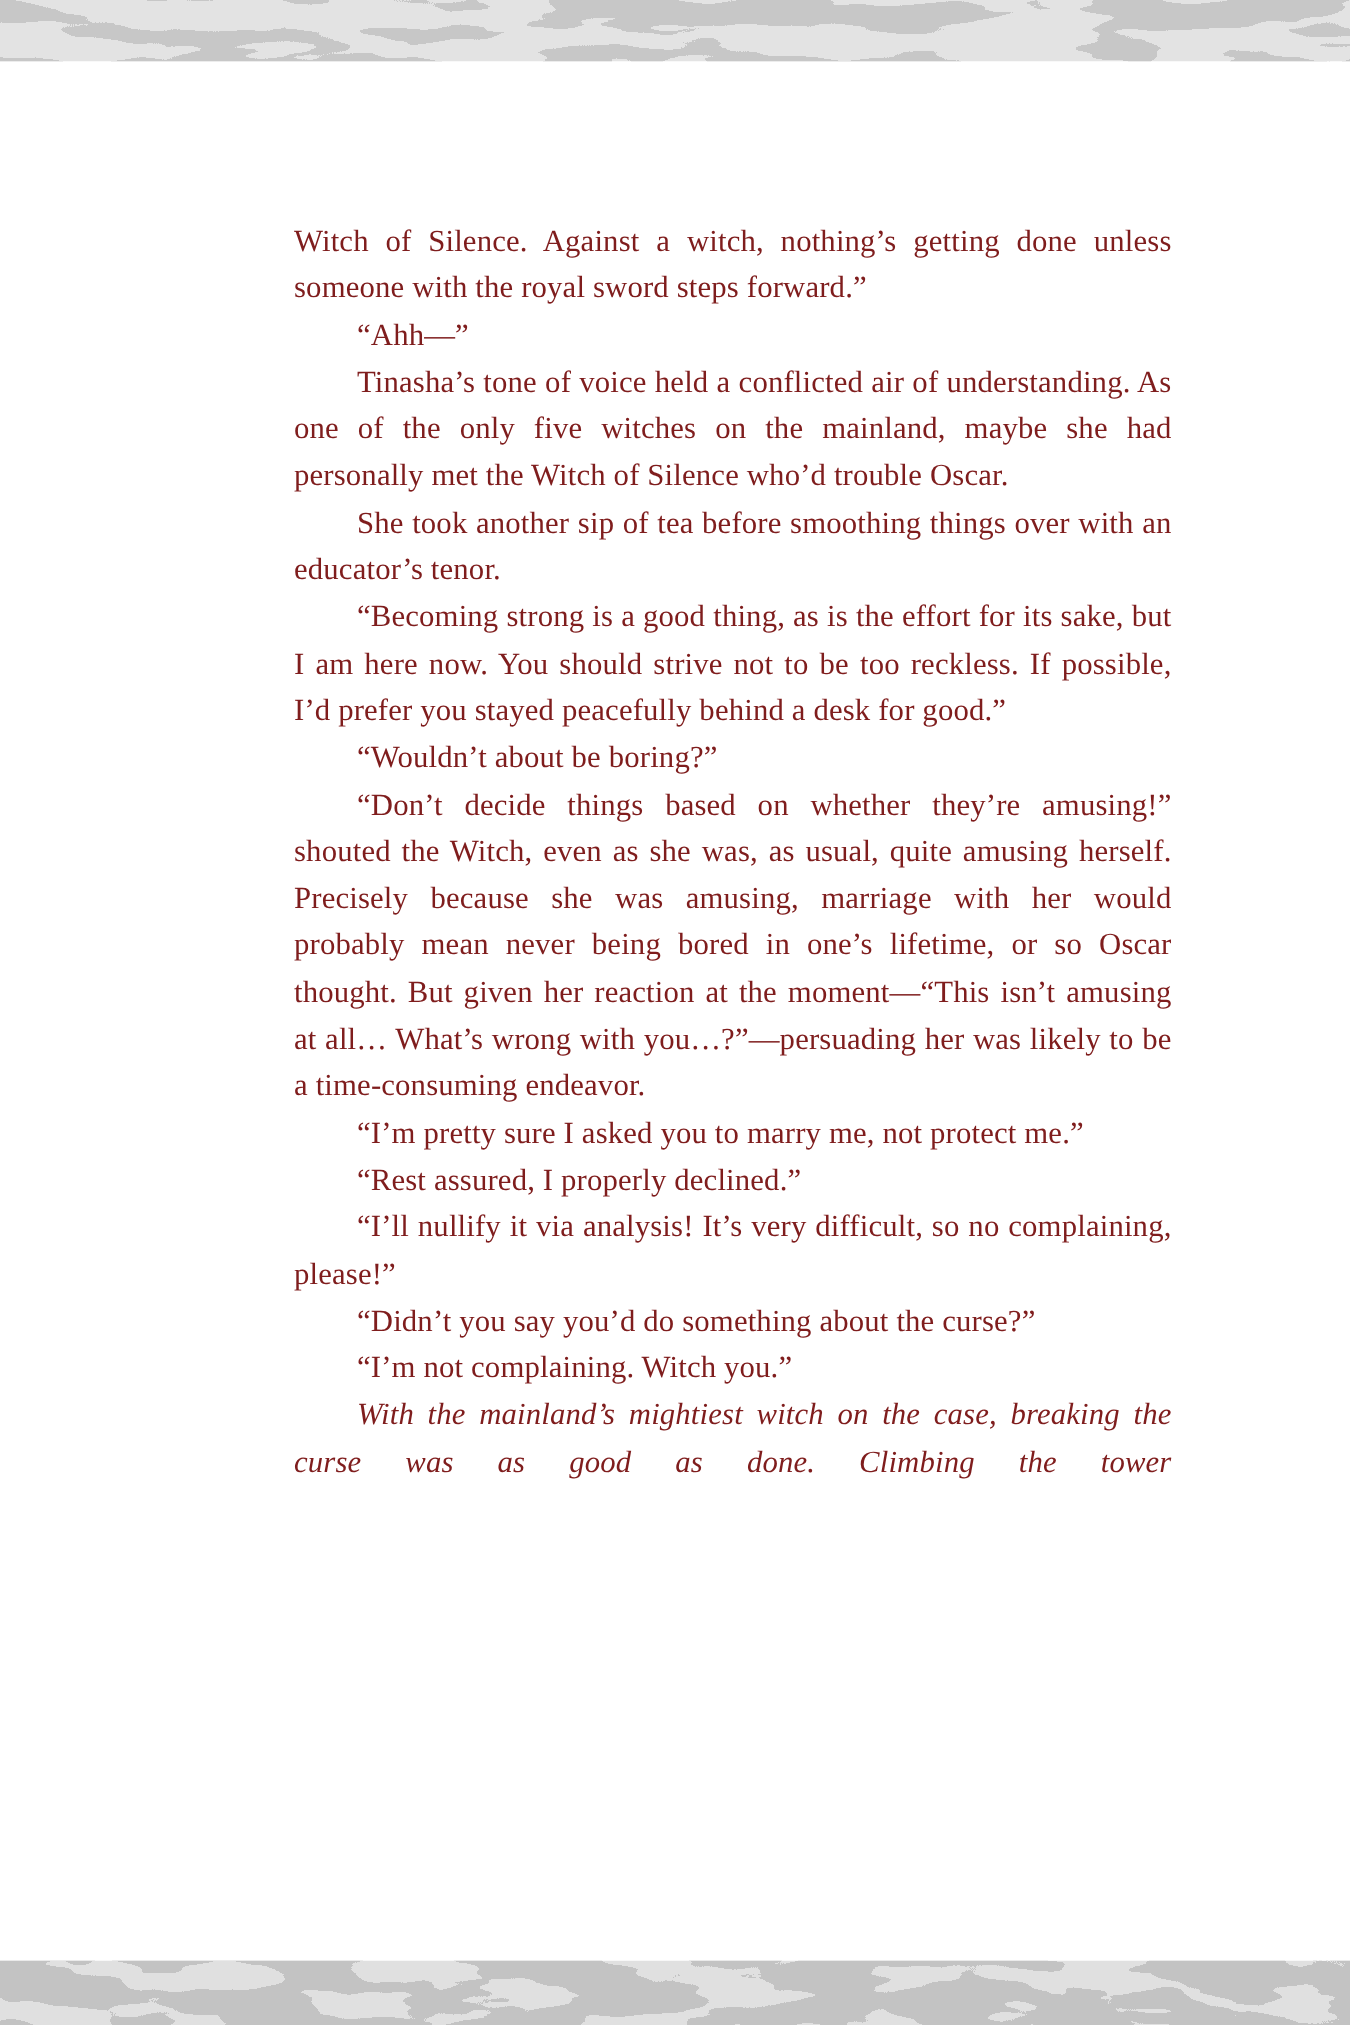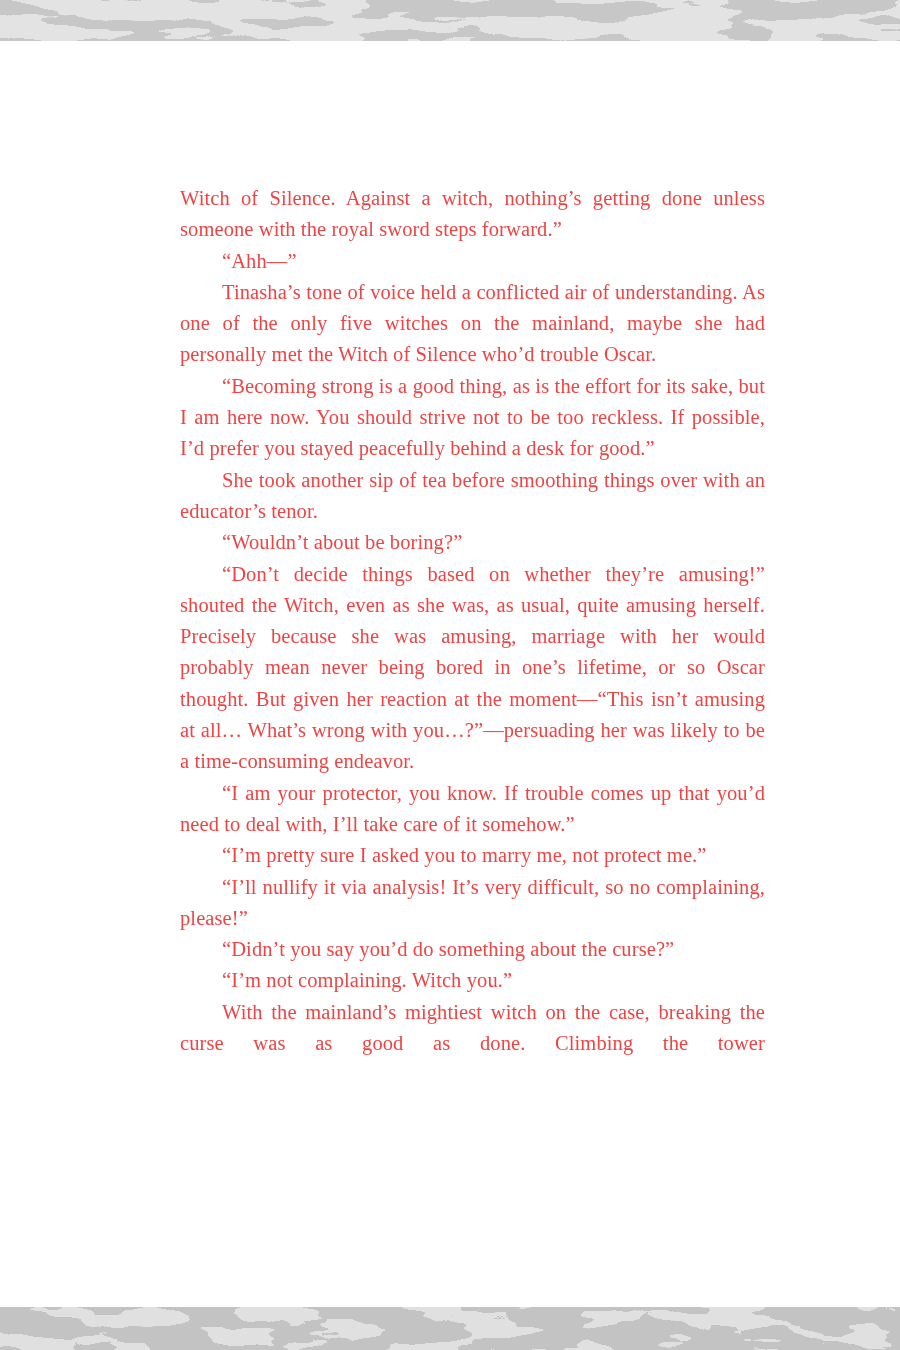--- a/index.html
+++ b/index.html
@@ -18,41 +18,41 @@
   .texture-bar {
     position: absolute;
     left: 0;
     width: 900px;
     line-height: 0;
   }
   .texture-top { top: 0; height: 41px; }
   .texture-bottom { bottom: 0; height: 43px; }
   .text-block {
     position: absolute;
-    left: 180px;
+    left: 196px;
     top: 146px;
     width: 585px;
     font-size: 20.5px;
     line-height: 31.3px;
-    color: #ef4444;
+    color: #7f1d1d;
     text-align: justify;
     text-justify: inter-word;
     letter-spacing: 0.1px;
-    margin-top: 37px;
   }
   .text-block p {
     margin: 0;
     padding: 0;
     text-indent: 42px;
   }
   .text-block p.first {
     text-indent: 0;
   }
   .text-block p.cont {
     text-align-last: justify;
+    font-style: italic;
   }
 </style>
 </head>
 <body>
 
 <div class="page">
 
   <div class="texture-bar texture-top">
     <svg width="900" height="41" viewBox="0 0 900 41" preserveAspectRatio="none">
       <defs>
@@ -67,26 +67,26 @@
       </defs>
       <rect width="900" height="41" fill="#e3e3e3"></rect>
       <rect width="900" height="41" fill="#c7c7c7" filter="url(#grungeTop)"></rect>
     </svg>
   </div>
 
   <main class="text-block">
     <p class="first">Witch of Silence. Against a witch, nothing’s getting done unless someone with the royal sword steps forward.”</p>
     <p>“Ahh—”</p>
     <p>Tinasha’s tone of voice held a conflicted air of understanding. As one of the only five witches on the mainland, maybe she had personally met the Witch of Silence who’d trouble Oscar.</p>
+    <p>She took another sip of tea before smoothing things over with an educator’s tenor.</p>
     <p>“Becoming strong is a good thing, as is the effort for its sake, but I am here now. You should strive not to be too reckless. If possible, I’d prefer you stayed peacefully behind a desk for good.”</p>
-    <p>She took another sip of tea before smoothing things over with an educator’s tenor.</p>
     <p>“Wouldn’t about be boring?”</p>
     <p>“Don’t decide things based on whether they’re amusing!” shouted the Witch, even as she was, as usual, quite amusing herself. Precisely because she was amusing, marriage with her would probably mean never being bored in one’s lifetime, or so Oscar thought. But given her reaction at the moment—“This isn’t amusing at all… What’s wrong with you…?”—persuading her was likely to be a time-consuming endeavor.</p>
-    <p>“I am your protector, you know. If trouble comes up that you’d need to deal with, I’ll take care of it somehow.”</p>
     <p>“I’m pretty sure I asked you to marry me, not protect me.”</p>
+    <p>“Rest assured, I properly declined.”</p>
     <p>“I’ll nullify it via analysis! It’s very difficult, so no complaining, please!”</p>
     <p>“Didn’t you say you’d do something about the curse?”</p>
     <p>“I’m not complaining. Witch you.”</p>
     <p class="cont">With the mainland’s mightiest witch on the case, breaking the curse was as good as done. Climbing the tower</p>
   </main>
 
   <div class="texture-bar texture-bottom">
     <svg width="900" height="43" viewBox="0 0 900 43" preserveAspectRatio="none">
       <defs>
         <filter id="grungeBottom" x="0" y="0" width="100%" height="100%">

